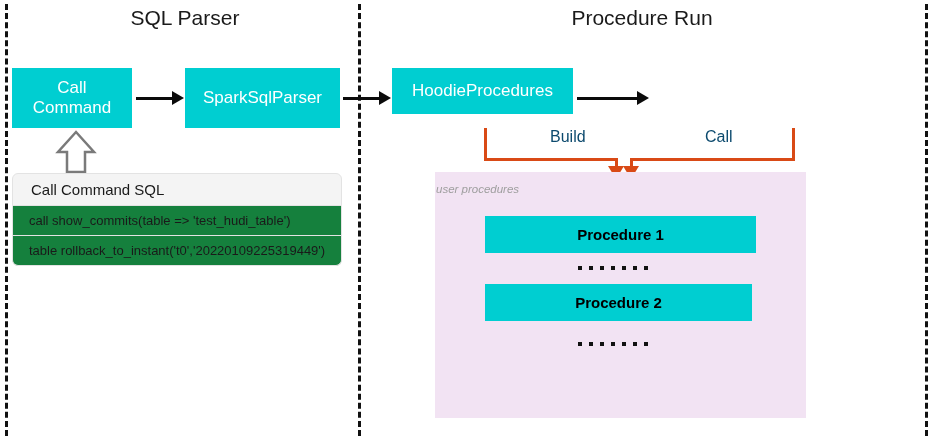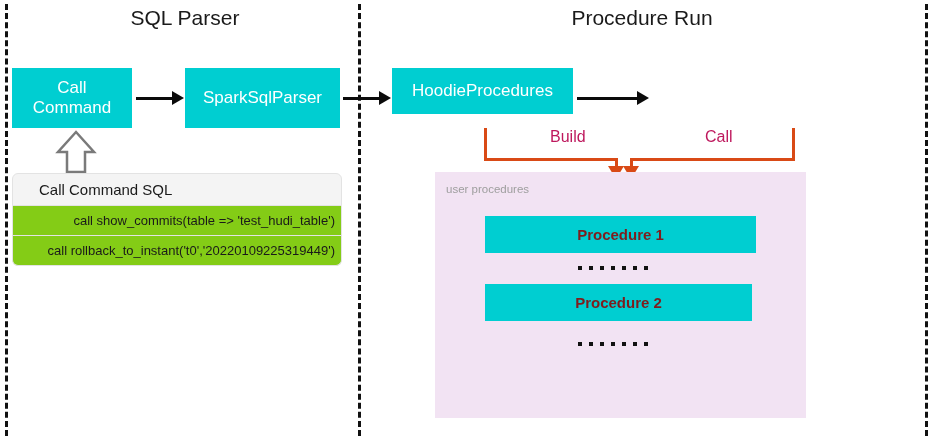--- a/index.html
+++ b/index.html
@@ -22,37 +22,37 @@
     border-left:12px solid #0b0b0b;}
 
   
   .up-arrow{position:absolute;}
   .up-arrow svg{display:block;}
 
   
   .sqlcard{position:absolute;box-sizing:border-box;}
   .sqlcard .hdr{box-sizing:border-box;background:#f4f4f4;border:1px solid #e3e3e3;
     border-radius:6px 6px 0 0;font-size:15px;color:#1a1a1a;
-    padding:7px 26px;}
-  .sqlcard .row{box-sizing:border-box;background:#84cc16;border:1px solid #e3e3e3;
-    border-top:none;font-size:13px;color:#1a1a1a;padding:7px 6px;white-space:nowrap;text-align:right;}
+    padding:7px 18px;}
+  .sqlcard .row{box-sizing:border-box;background:#15803d;border:1px solid #e3e3e3;
+    border-top:none;font-size:13px;color:#1a1a1a;padding:7px 16px;white-space:nowrap;}
   .sqlcard .row:last-child{border-radius:0 0 6px 6px;}
 
   
   .orange{position:absolute;background:#D94A16;}
   .orange-head{position:absolute;width:0;height:0;
     border-left:8px solid transparent;border-right:8px solid transparent;
     border-top:13px solid #D94A16;}
-  .edge-label{position:absolute;font-size:16px;color:#be185d;background:#fff;
+  .edge-label{position:absolute;font-size:16px;color:#0c4a6e;background:#fff;
     padding:0 5px;white-space:nowrap;}
 
   
   .panel{position:absolute;background:#F2E3F3;}
   .panel-label{position:absolute;font-size:11.5px;color:#9e9e9e;white-space:nowrap;}
-  .procbox{position:absolute;background:#00CED1;color:#7f1d1d;font-size:15px;
+  .procbox{position:absolute;background:#00CED1;color:#000000;font-size:15px;
     font-weight:bold;display:flex;align-items:center;justify-content:center;
     box-sizing:border-box;}
   .dots{position:absolute;display:flex;gap:7px;align-items:center;}
   .dots i{display:block;width:4px;height:4px;background:#111;}
 </style>
 </head>
 <body>
 
 <div id="stage">
 
@@ -88,37 +88,37 @@
 
   <div class="up-arrow" style="left:53px;top:128px;">
     <svg width="46" height="46" viewBox="0 0 46 46">
       <polygon points="23,4 41,24 32,24 32,44 14,44 14,24 5,24" fill="#ffffff" stroke="#7a7a7a" stroke-width="2.5" stroke-linejoin="miter"></polygon>
     </svg>
   </div>
 
   <div class="sqlcard" style="left:12px;top:173px;width:330px;">
     <div class="hdr">Call Command SQL</div>
     <div class="row">call show_commits(table =&gt; 'test_hudi_table')</div>
-    <div class="row">call rollback_to_instant('t0','20220109225319449')</div>
+    <div class="row">table rollback_to_instant('t0','20220109225319449')</div>
   </div>
 
   <div class="orange" style="left:484px;top:128px;width:3px;height:33px;"></div>
   <div class="orange" style="left:484px;top:158px;width:134px;height:3px;"></div>
   <div class="orange" style="left:615px;top:158px;width:3px;height:11px;"></div>
   <div class="orange-head" style="left:608px;top:166px;"></div>
   <div class="edge-label" style="left:545px;top:128px;">Build</div>
 
   <div class="orange" style="left:792px;top:128px;width:3px;height:33px;"></div>
   <div class="orange" style="left:630px;top:158px;width:165px;height:3px;"></div>
   <div class="orange" style="left:630px;top:158px;width:3px;height:11px;"></div>
   <div class="orange-head" style="left:623px;top:166px;"></div>
   <div class="edge-label" style="left:700px;top:128px;">Call</div>
 
   <div class="panel" style="left:435px;top:172px;width:371px;height:246px;"></div>
-  <div class="panel-label" style="left:446px;top:183px;">user procedures</div>
+  <div class="panel-label" style="left:436px;top:183px;font-style:italic;">user procedures</div>
 
   <div class="procbox" style="left:485px;top:216px;width:271px;height:37px;">
     <span>Procedure 1</span>
   </div>
 
   <div class="dots" style="left:578px;top:266px;">
     <i></i>
       <i></i>
       <i></i>
       <i></i>

